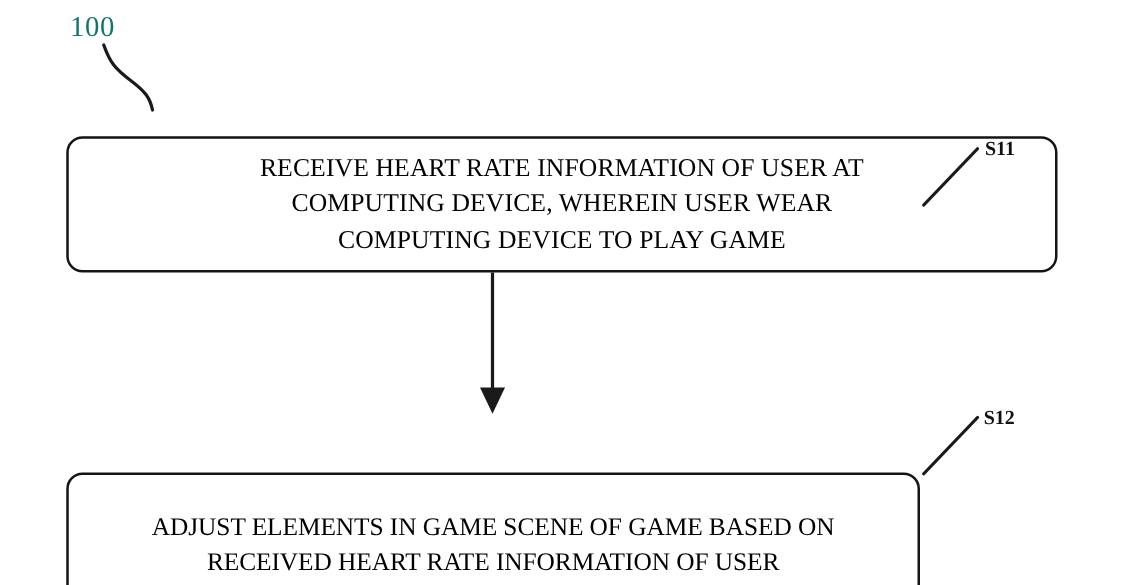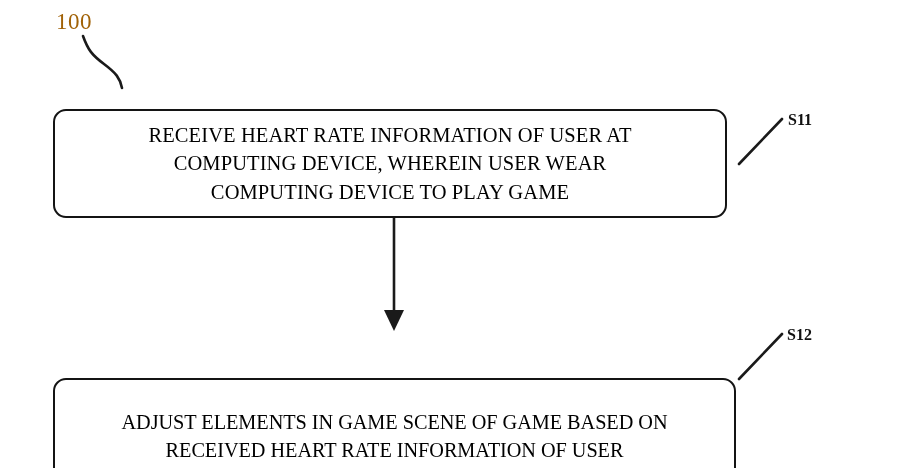--- a/index.html
+++ b/index.html
@@ -20,39 +20,39 @@
   }
 
   
   .fig-number {
     position: absolute;
     left: 56px;
     top: 10px;
     font-size: 23px;
     line-height: 1;
     letter-spacing: 0.5px;
-    color: #a16207;
+    color: #0f766e;
     white-space: nowrap;
   }
 
   
   .process-box {
     position: absolute;
     box-sizing: border-box;
     background: #ffffff;
     border: 2px solid #141414;
     border-radius: 13px;
     display: flex;
     align-items: center;
     justify-content: center;
   }
   #box-s11 {
     left: 53px;
     top: 109px;
-    width: 674px;
+    width: 793px;
     height: 109px;
   }
   #box-s12 {
     left: 53px;
     top: 350px;
     width: 683px;
     height: 116px;
     margin-top: 28px;
   }
   .box-text {

